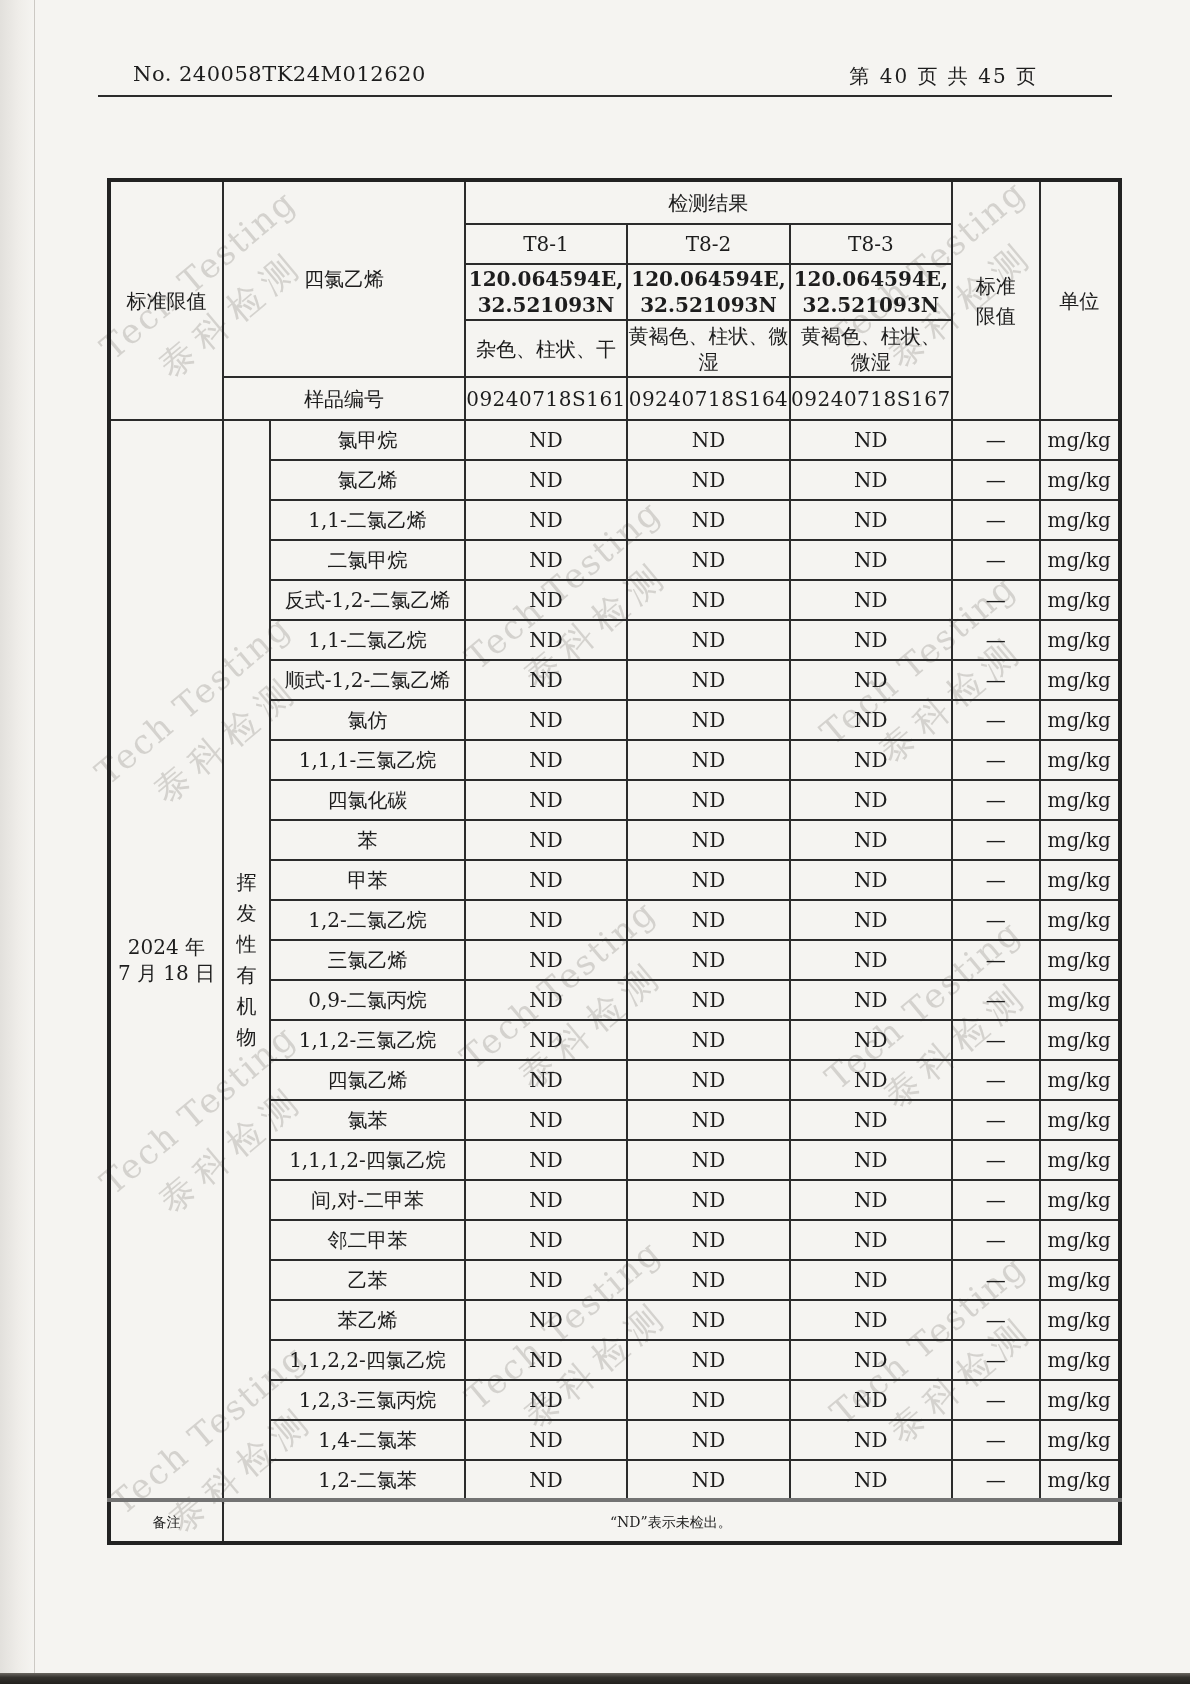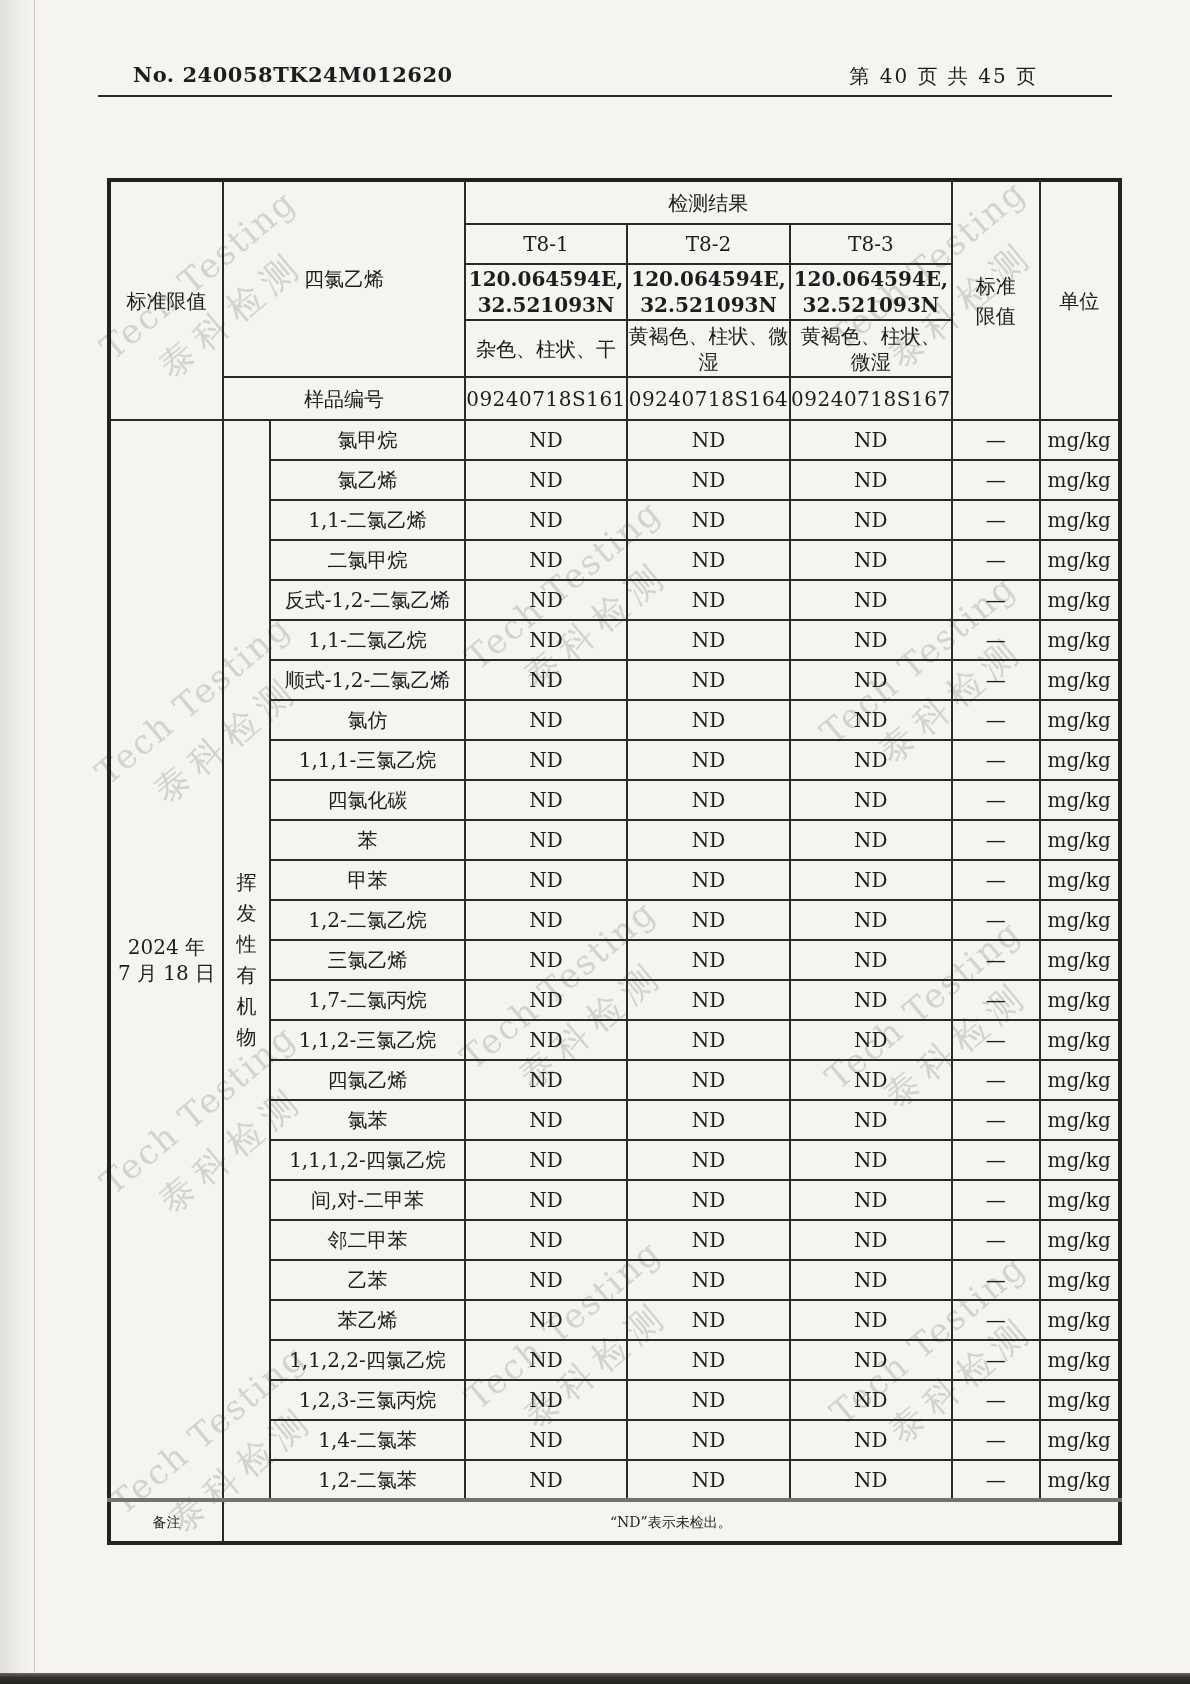--- a/index.html
+++ b/index.html
@@ -20,21 +20,21 @@
     z-index:0;
   }
   .scan-edge-bottom{
     position:absolute;left:0;bottom:0;width:100%;height:11px;
     background:linear-gradient(180deg,#6b6862 0%,#34322e 40%,#23211e 100%);
     z-index:3;
   }
   
   .report-no{
     position:absolute;left:133px;top:62px;
-    font-size:21px;font-weight:bold;letter-spacing:.5px;z-index:2;
+    font-size:21px;font-weight:normal;letter-spacing:.5px;z-index:2;
   }
   .page-info{
     position:absolute;right:152px;top:63px;
     font-size:20px;letter-spacing:2px;z-index:2;text-align:right;
   }
   .header-rule{
     position:absolute;left:98px;top:95px;width:1014px;height:2px;
     background:#2b2b2b;z-index:2;
   }
   .doc-title{
@@ -302,21 +302,21 @@
   </tr>
         <tr style="height:40px">
     <td class="c-name">三氯乙烯</td>
     <td class="c-val">ND</td>
     <td class="c-val">ND</td>
     <td class="c-val">ND</td>
     <td class="c-limit">—</td>
     <td class="c-unit">mg/kg</td>
   </tr>
         <tr style="height:40px">
-    <td class="c-name">1,7-二氯丙烷</td>
+    <td class="c-name">0,9-二氯丙烷</td>
     <td class="c-val">ND</td>
     <td class="c-val">ND</td>
     <td class="c-val">ND</td>
     <td class="c-limit">—</td>
     <td class="c-unit">mg/kg</td>
   </tr>
         <tr style="height:40px">
     <td class="c-name">1,1,2-三氯乙烷</td>
     <td class="c-val">ND</td>
     <td class="c-val">ND</td>

